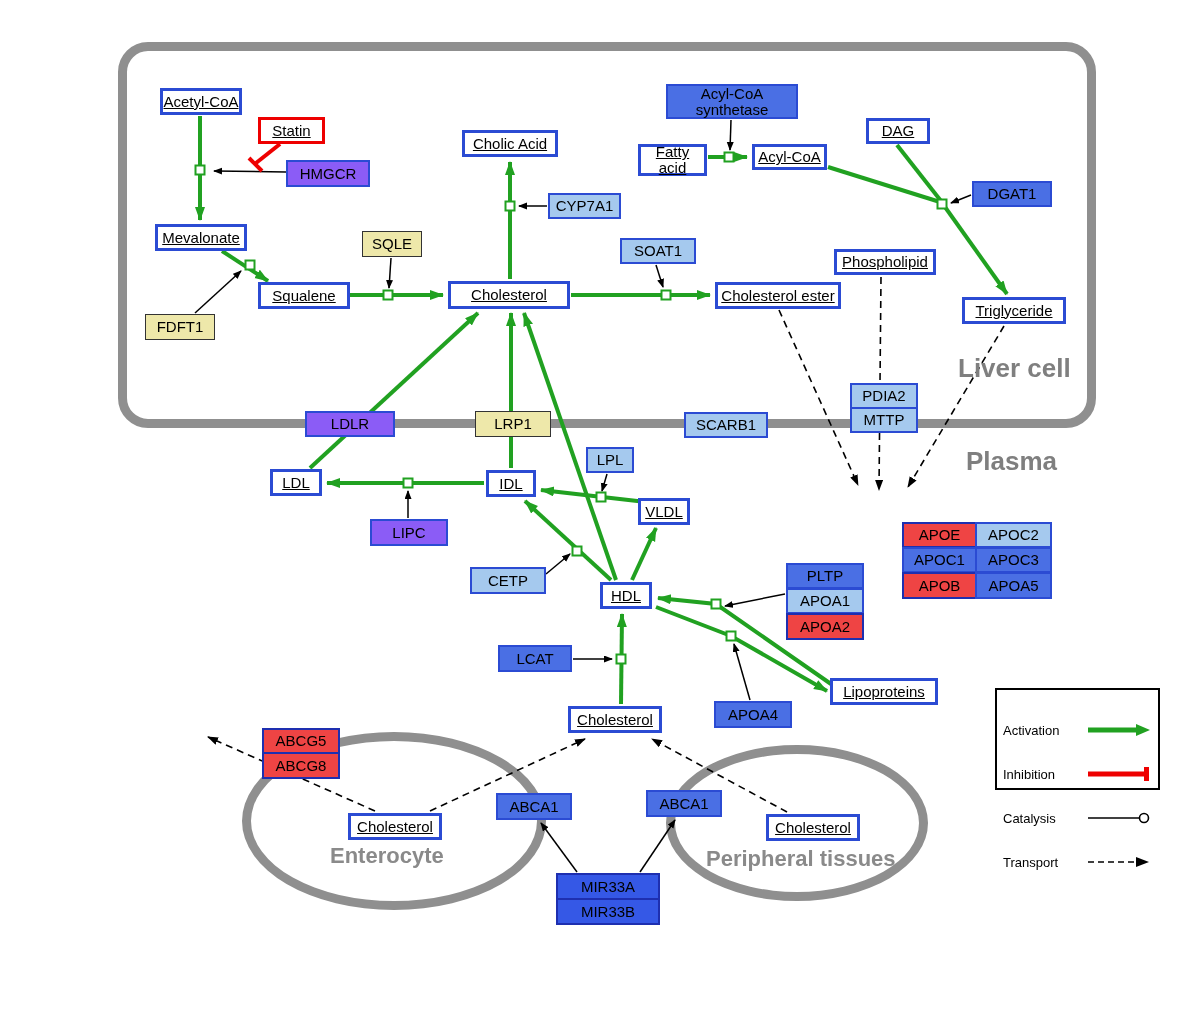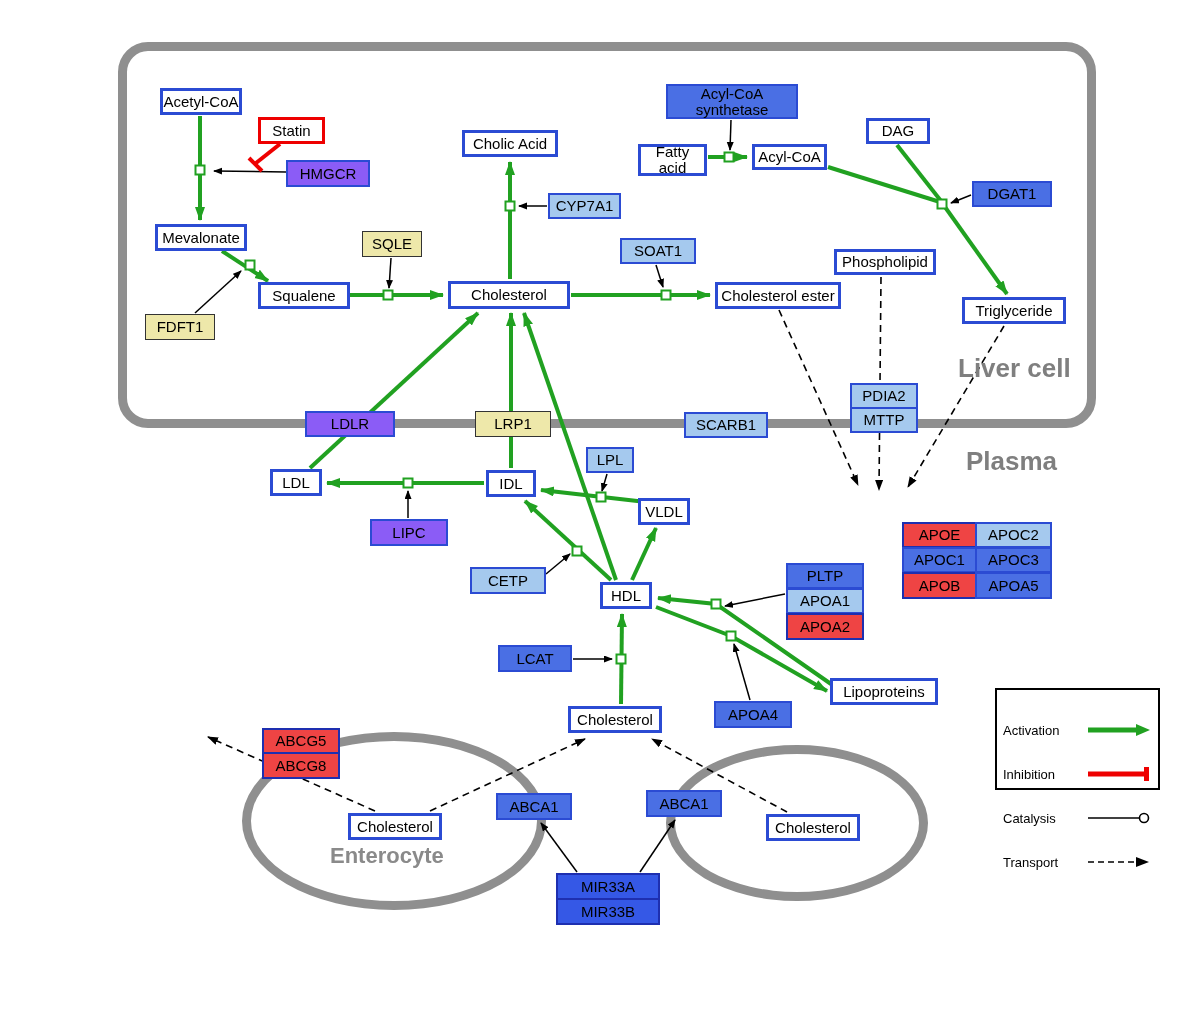--- a/index.html
+++ b/index.html
@@ -14,21 +14,21 @@
   .comp-label{position:absolute;color:#7f7f7f;font-weight:bold;z-index:3;white-space:nowrap;}
   #liver-label{left:958px;top:353px;font-size:26px;}
   #plasma-label{left:966px;top:446px;font-size:26px;}
   #enterocyte-label{left:330px;top:843px;font-size:22px;color:#8a8a8a;}
   #peripheral-label{left:706px;top:846px;font-size:22px;color:#8a8a8a;}
   
   #edges{position:absolute;left:0;top:0;width:1200px;height:1013px;z-index:1;}
   
   .node{position:absolute;display:flex;align-items:center;justify-content:center;text-align:center;
         box-sizing:border-box;font-size:15px;line-height:1.05;color:#000;background:#fff;z-index:2;}
-  .metab{background:#ffffff;border:3px solid #2b4bd3;}
+  .metab{background:#ffffff;border:3px solid #2b4bd3;text-decoration:underline;}
   .red-border{border:3px solid #ee0000;}
   .yellow{background:#8b5cf6;border:2px solid #2b4bd3;}
   .khaki{background:#eee8aa;border:1px solid #333333;}
   .lblue{background:#a5c9ee;border:2px solid #2b4bd3;}
   .mblue{background:#4a6fe4;border:2px solid #2b4bd3;}
   .dblue{background:#ef4444;border:2px solid #1e2fb0;}
   .bblue{background:#3558e6;border:2px solid #1e2fb0;}
   
   #legend{position:absolute;left:995px;top:688px;width:165px;height:102px;border:2px solid #000;
           background:#fff;z-index:4;box-sizing:border-box;padding:4px 6px;display:flex;
@@ -125,20 +125,21 @@
       <rect x="572.5" y="546.5" width="9" height="9"></rect>
       <rect x="616.5" y="654.5" width="9" height="9"></rect>
       <rect x="711.5" y="599.5" width="9" height="9"></rect>
       <rect x="726.5" y="631.5" width="9" height="9"></rect>
     </g>
   </svg>
 
   <div id="liver-label" class="comp-label">Liver cell</div>
   <div id="plasma-label" class="comp-label">Plasma</div>
   <div id="enterocyte-label" class="comp-label">Enterocyte</div>
+  <div id="peripheral-label" class="comp-label">Peripheral tissues</div>
 
   <div class="node metab" style="left:160px;top:88px;width:82px;height:27px">Acetyl-CoA</div>
   <div class="node metab red-border" style="left:258px;top:117px;width:67px;height:27px">Statin</div>
   <div class="node yellow" style="left:286px;top:160px;width:84px;height:27px">HMGCR</div>
   <div class="node metab" style="left:155px;top:224px;width:92px;height:27px">Mevalonate</div>
   <div class="node khaki" style="left:145px;top:314px;width:70px;height:26px">FDFT1</div>
   <div class="node metab" style="left:258px;top:282px;width:92px;height:27px">Squalene</div>
   <div class="node khaki" style="left:362px;top:231px;width:60px;height:26px">SQLE</div>
   <div class="node metab" style="left:448px;top:281px;width:122px;height:28px">Cholesterol</div>
   <div class="node metab" style="left:462px;top:130px;width:96px;height:27px">Cholic Acid</div>

